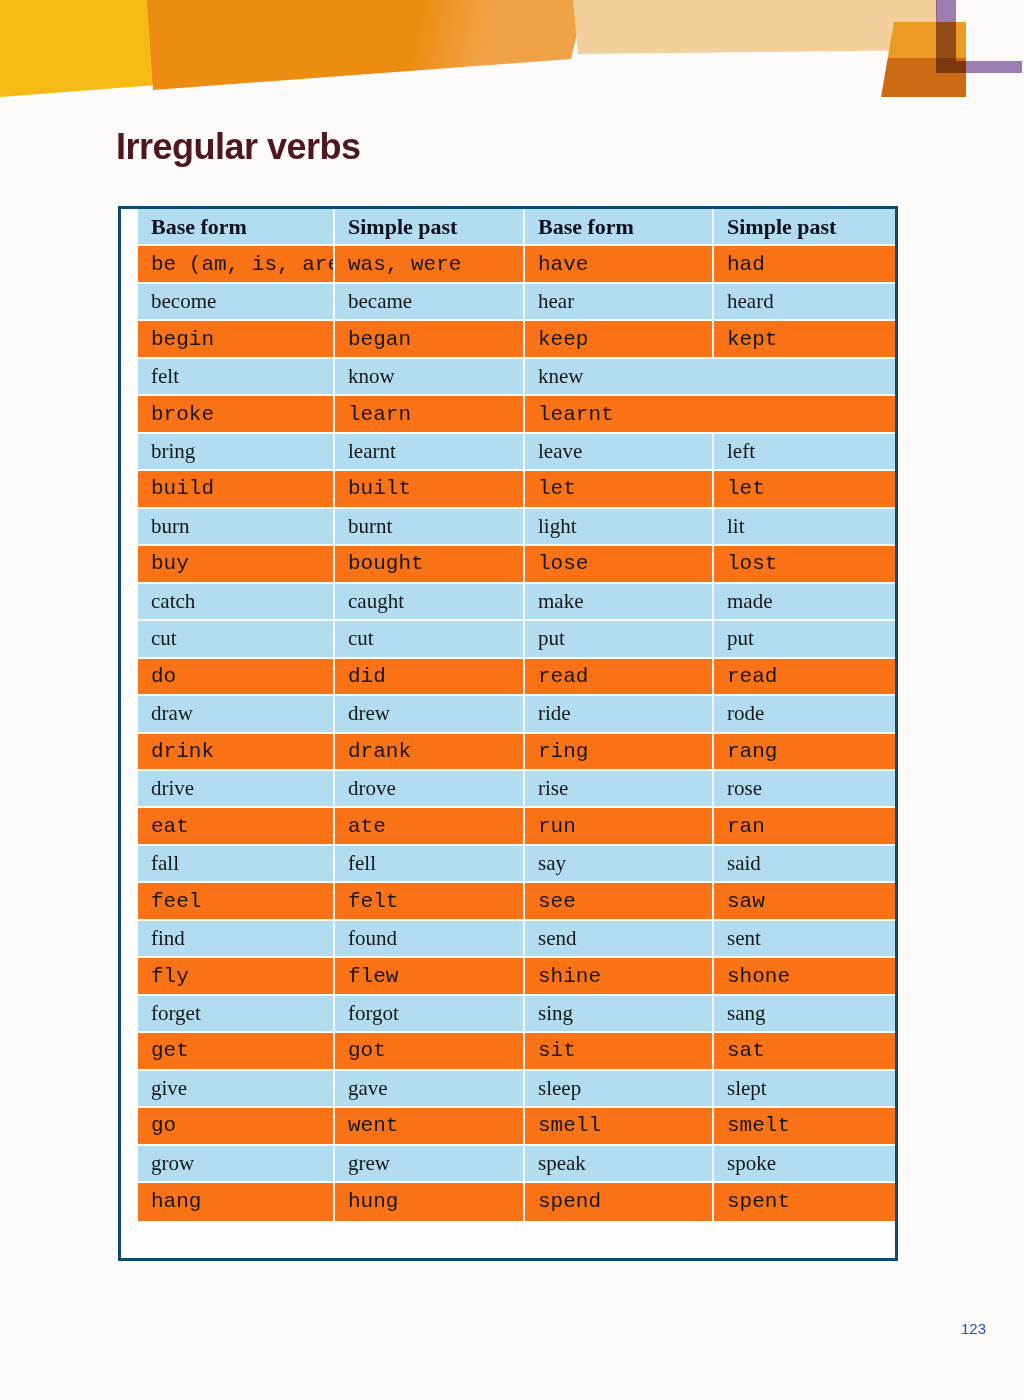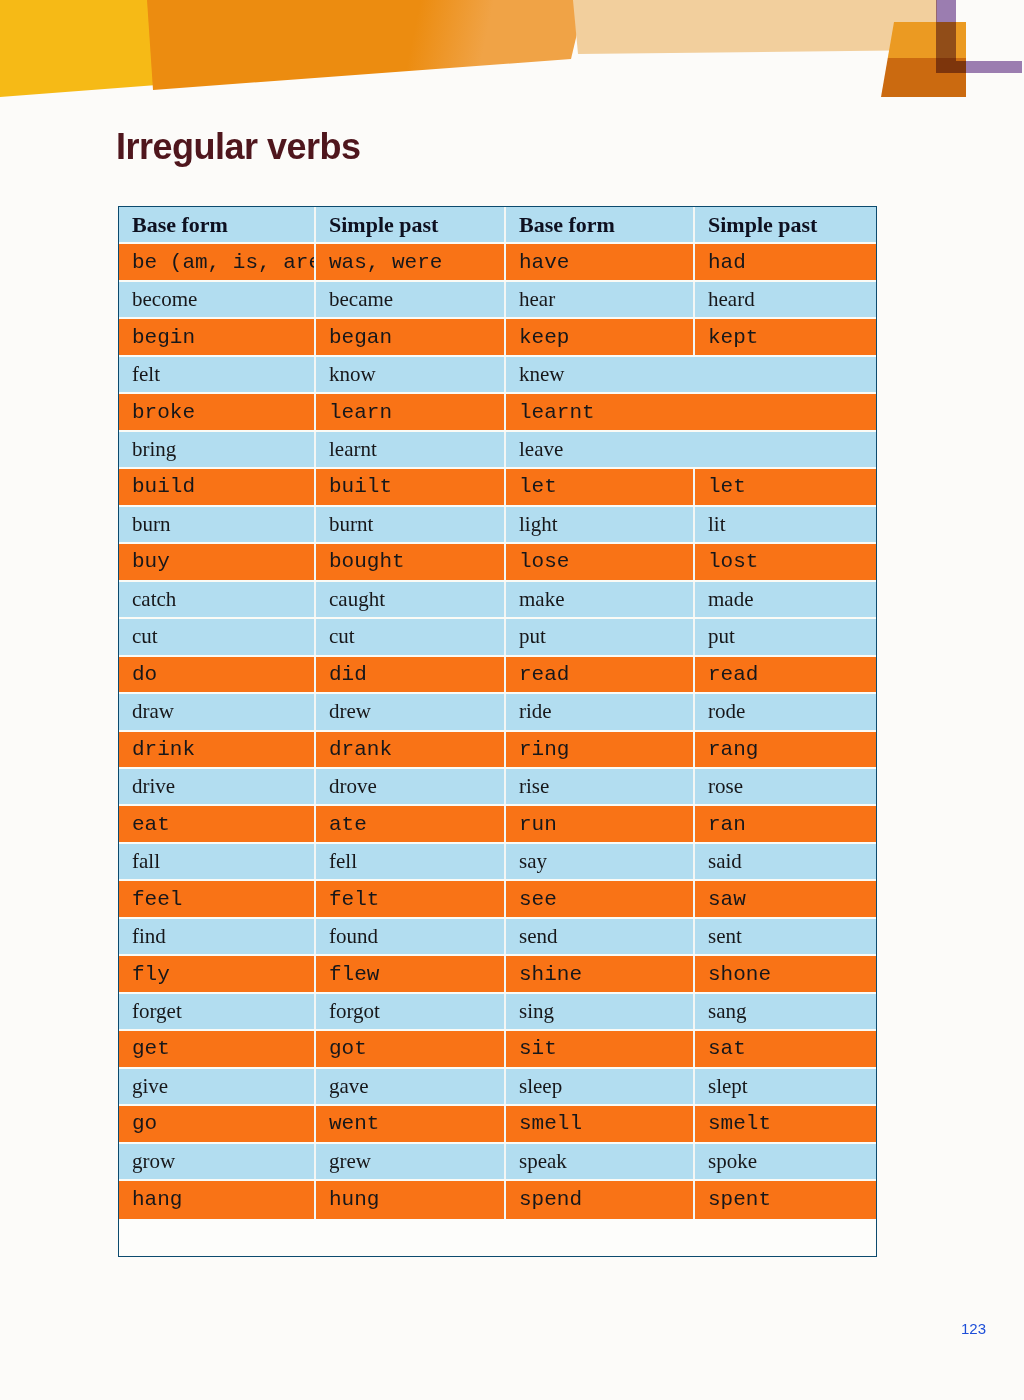--- a/index.html
+++ b/index.html
@@ -39,22 +39,23 @@
     font-family:"Liberation Sans", sans-serif;
     font-size:36px; font-weight:bold; letter-spacing:-0.5px;
     color:#4f161d;
   }
 
   
   .verbs-table {
     position:absolute; left:118px; top:206px;
     width:757px; height:1049px;
     display:grid; grid-template-rows:repeat(28, 1fr);
-    border:1px solid #0c4a6e; background:#fdfdfb;
+    border:3px solid #0c4a6e; background:#fdfdfb;
     box-sizing:content-box;
+    padding-left:17px;
   }
   .t-row {
     display:grid; grid-template-columns:195px 190px 189px 183px;
     border-bottom:2px solid #fbfbf6;
   }
   .t-row:last-child { border-bottom:none; }
   .t-row.blue  { background:#b2ddf0; }
   .t-row.white { background:#f97316;font-family:Liberation Mono, monospace; }
   .t-cell {
     display:flex; align-items:center;
@@ -122,20 +123,21 @@
       </div>
       <div class="t-row white">
         <div class="t-cell">broke</div>
         <div class="t-cell">learn</div>
         <div class="t-cell">learnt</div>
       </div>
       <div class="t-row blue">
         <div class="t-cell">bring</div>
         <div class="t-cell">learnt</div>
         <div class="t-cell">leave</div>
+        <div class="t-cell">left</div>
       </div>
       <div class="t-row white">
         <div class="t-cell">build</div>
         <div class="t-cell">built</div>
         <div class="t-cell">let</div>
         <div class="t-cell">let</div>
       </div>
       <div class="t-row blue">
         <div class="t-cell">burn</div>
         <div class="t-cell">burnt</div>

